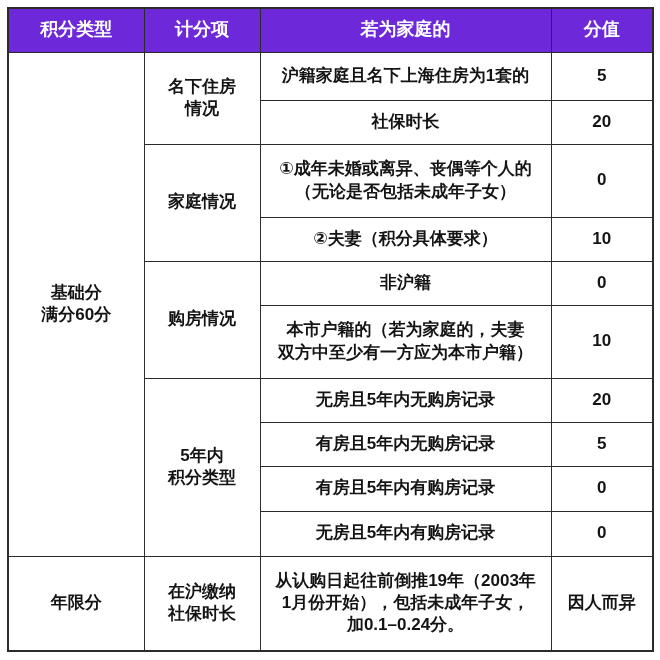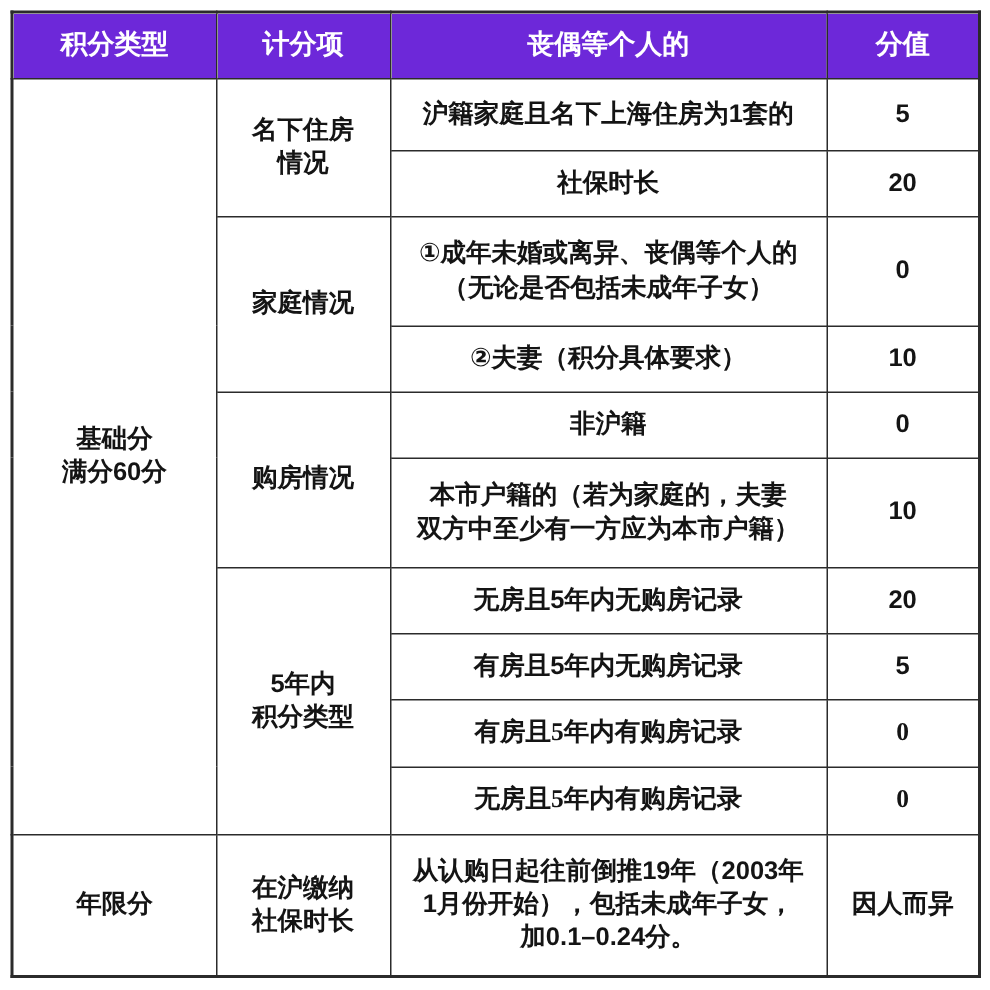--- a/index.html
+++ b/index.html
@@ -40,40 +40,40 @@
     height: 44px;
   }
   .points-table td { font-size: 17px; }
   .prewrap { white-space: pre-line; }
   .req-left {
     text-align: left;
     padding-left: 12px;
   }
   tr.h44 { height: 44px; }
   tr.h48 { height: 48px; }
-  tr.h45 { height: 45px; font-family: Liberation Serif, serif; }
+  tr.h45 { height: 45px; }
   tr.h73 { height: 73px; }
   tr.h95 { height: 95px; }
 </style>
 </head>
 <body>
 
 <div class="table-wrap">
   <table class="points-table">
     <colgroup>
       <col style="width:136px">
       <col style="width:116px">
       <col style="width:291px">
       <col style="width:102px">
     </colgroup>
     <thead>
       <tr>
         <th>积分类型</th>
         <th>计分项</th>
-        <th>丧偶等个人的</th>
+        <th>若为家庭的</th>
         <th>分值</th>
       </tr>
     </thead>
     <tbody>
       <tr class="h48">
         <td class="prewrap" rowspan="10">基础分
 满分60分</td>
         <td class="prewrap" rowspan="2">名下住房
 情况</td>
         <td>沪籍家庭且名下上海住房为1套的</td>

